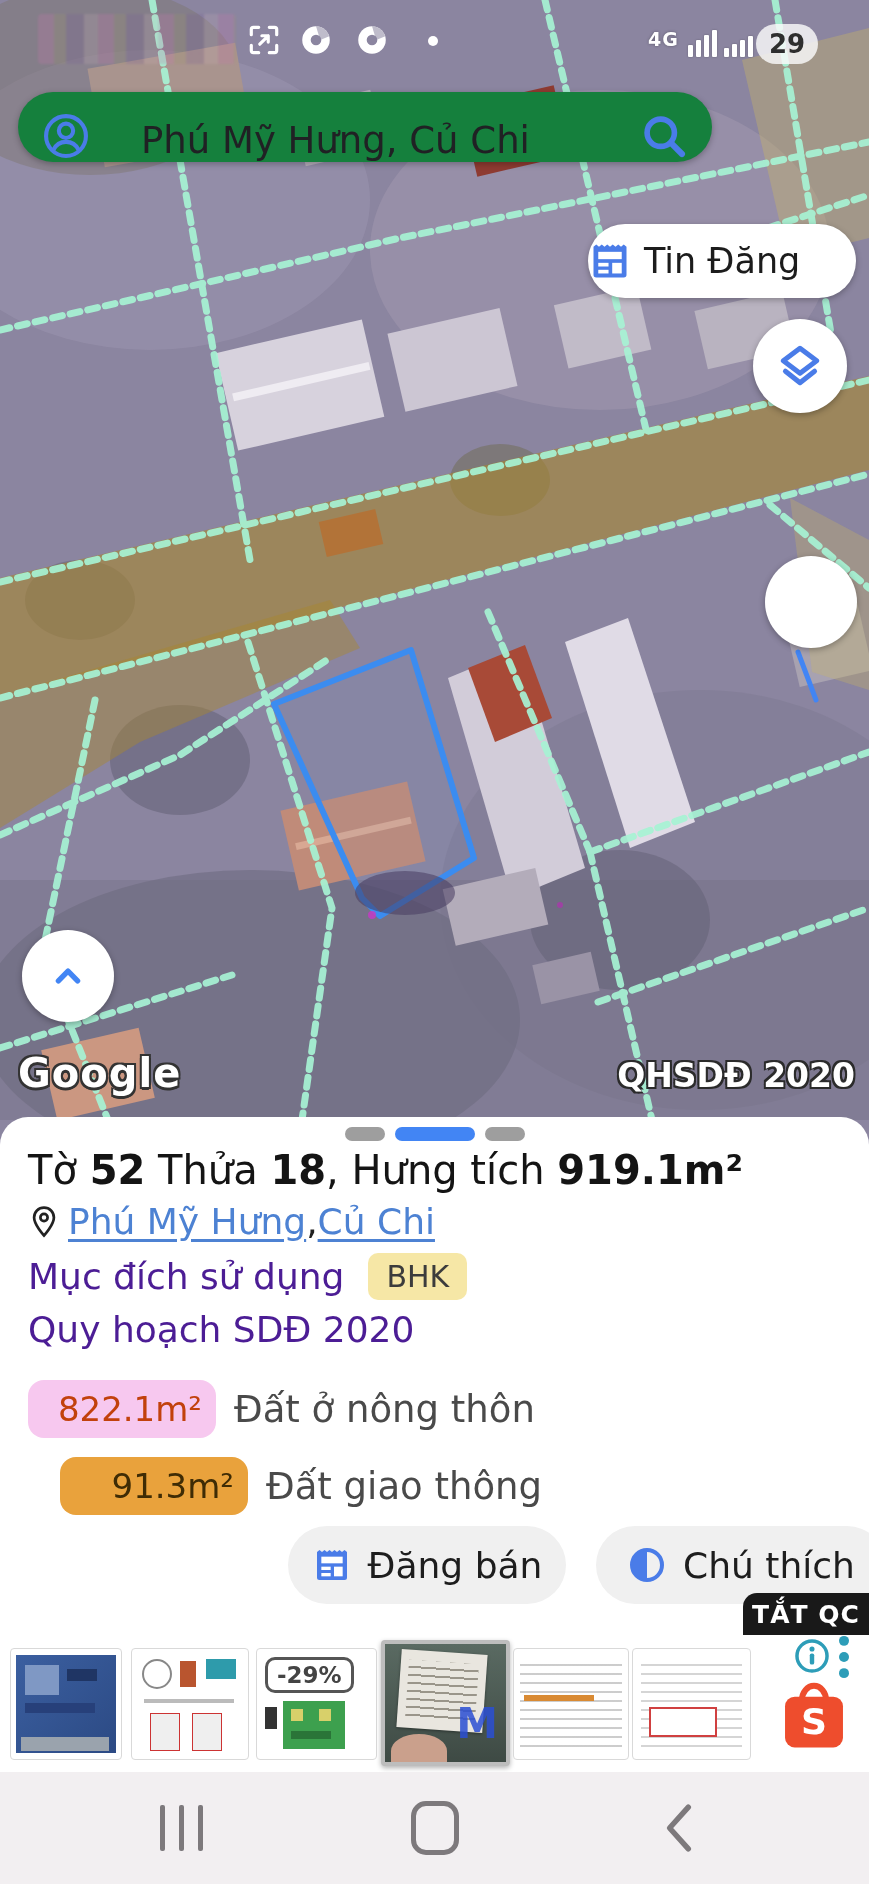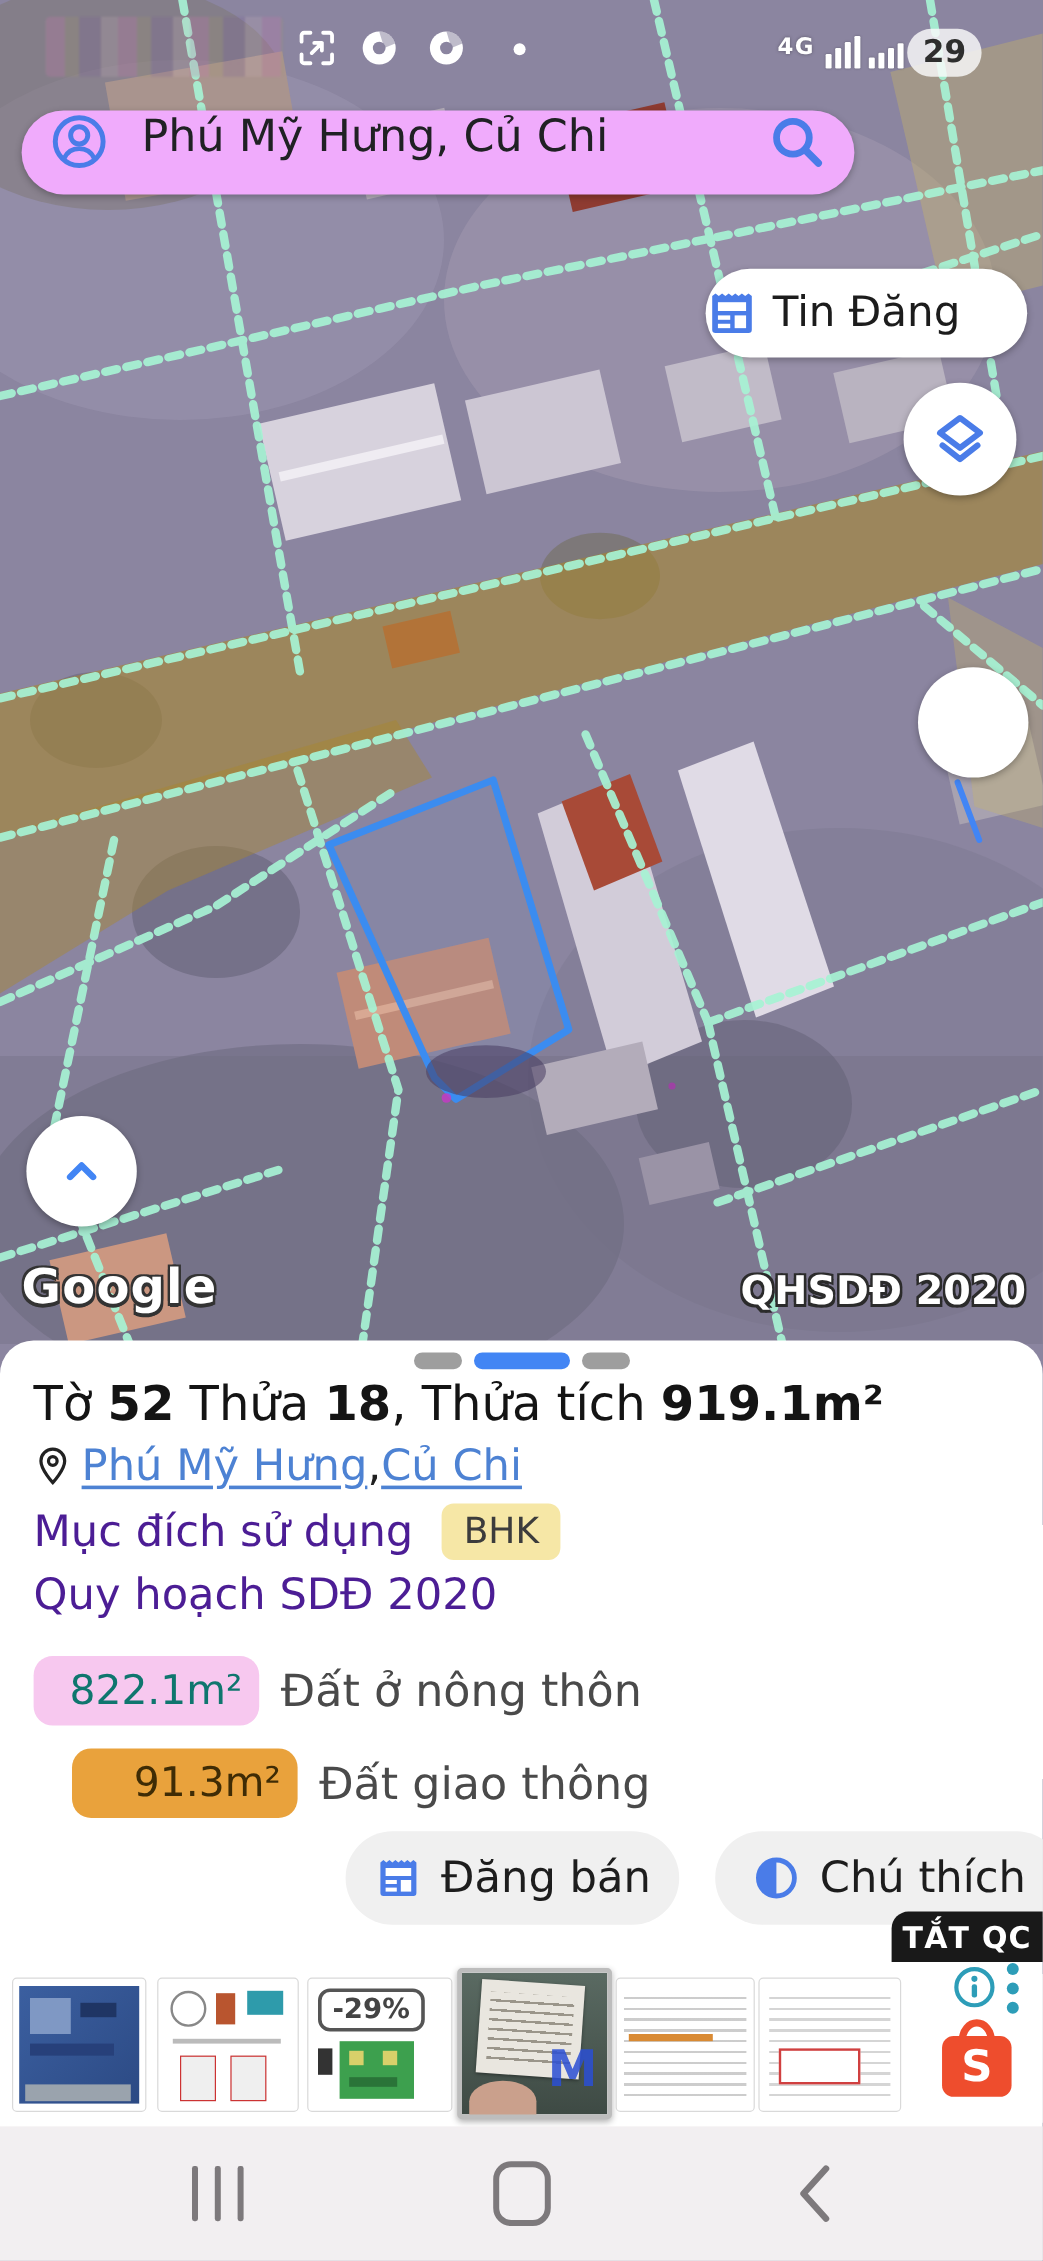--- a/index.html
+++ b/index.html
@@ -16,22 +16,22 @@
     background:repeating-linear-gradient(90deg,rgba(196,120,170,.5) 0 16px,rgba(158,150,110,.45) 16px 28px,rgba(120,92,150,.4) 28px 46px,rgba(210,180,190,.35) 46px 60px);
     filter:blur(1px);border-radius:4px;}
   .sb-icon{width:36px;height:36px;top:22px;}
   .sb-dot{left:428px;top:36px;width:10px;height:10px;border-radius:50%;background:#fff;}
   .net4g{left:648px;top:28px;color:#fff;font-size:19px;font-weight:bold;letter-spacing:1px;text-shadow:0 0 3px rgba(0,0,0,.35);}
   .bars{bottom:auto;display:flex;align-items:flex-end;gap:3px;}
   .bar{width:5px;background:#fff;border-radius:1px;box-shadow:0 0 2px rgba(0,0,0,.3);}
   .battery{left:756px;top:24px;width:62px;height:40px;border-radius:20px;background:rgba(250,250,250,.82);
     display:flex;align-items:center;justify-content:center;font-size:26px;font-weight:bold;color:#2e2e2e;}
   
-  .searchbar{left:18px;top:92px;width:694px;height:70px;background:#f0abfc;border-radius:35px;z-index:30;
-    display:flex;align-items:flex-start;box-shadow:0 2px 6px rgba(0,0,0,.28);}
+  .searchbar{left:18px;top:92px;width:694px;height:70px;background:#15803d;border-radius:35px;z-index:30;
+    display:flex;align-items:flex-end;box-shadow:0 2px 6px rgba(0,0,0,.28);gap:23px;}
   .searchbar .txt{flex:1;font-size:37px;color:#202124;padding-left:26px;white-space:nowrap;overflow:hidden;}
   .pill-btn{background:#fff;border-radius:37px;display:flex;align-items:center;
     box-shadow:0 2px 6px rgba(0,0,0,.28);z-index:30;}
   .tindang{left:588px;top:224px;width:268px;height:74px;gap:12px;}
   .tindang .lbl{font-size:35px;color:#1c1c1c;}
   .circle-btn{background:#fff;border-radius:50%;box-shadow:0 2px 6px rgba(0,0,0,.3);z-index:30;
     display:flex;align-items:center;justify-content:center;}
   .layersbtn{left:753px;top:319px;width:94px;height:94px;}
   .plaincircle{left:765px;top:556px;width:92px;height:92px;}
   .expandbtn{left:22px;top:930px;width:92px;height:92px;}
@@ -48,21 +48,21 @@
   .title b{font-weight:bold;}
   .locrow{left:26px;top:84px;display:flex;align-items:center;font-size:36px;}
   .loclink{color:#4d82d3;text-decoration:underline;text-underline-offset:5px;}
   .locsep{color:#202020;}
   .row-purpose{left:28px;top:136px;display:flex;align-items:center;gap:24px;}
   .rowtext{font-size:36px;color:#4c1d95;}
   .bhk{background:#f6e7a6;border-radius:10px;padding:6px 18px;font-size:30px;color:#3c3c3c;}
   .row-plan{left:28px;top:192px;}
   .landrow{left:28px;display:flex;align-items:center;gap:18px;}
   .landbadge{width:188px;height:58px;border-radius:16px;display:flex;align-items:center;justify-content:flex-end;
-    padding-right:14px;box-sizing:border-box;font-size:34px;color:#0f766e;}
+    padding-right:14px;box-sizing:border-box;font-size:34px;color:#c2410c;}
   .landlabel{font-size:37px;color:#4a4a4a;}
   .actbtn{position:absolute;top:409px;height:78px;border-radius:39px;background:#f0f0f0;
     display:flex;align-items:center;justify-content:center;gap:16px;font-size:36px;color:#1d1d1d;}
   .tatqc{right:0;top:476px;width:126px;height:42px;background:#191919;border-radius:14px 0 0 0;
     display:flex;align-items:center;justify-content:center;color:#fff;font-weight:bold;font-size:25px;letter-spacing:1px;}
   
   .adrow{left:0;top:528px;width:869px;height:124px;background:#fff;}
   .adcard{position:absolute;top:3px;height:112px;background:#fff;border:1px solid #d9d9d9;border-radius:4px;
     box-sizing:border-box;overflow:hidden;}
   .adcard.active{top:-5px;height:126px;border:4px solid #bdbdbd;box-shadow:0 2px 5px rgba(0,0,0,.3);}
@@ -234,21 +234,21 @@
 <div class="abs qh">QHSDĐ 2020</div>
 
 <div class="abs sheet">
   <div class="abs dots">
     <span class="dot" style="width:40px;background:#9e9e9e;"></span>
     <span class="dot" style="width:80px;background:#4285f4;"></span>
     <span class="dot" style="width:40px;background:#9e9e9e;"></span>
   </div>
 
   <div class="abs title">
-    <span>Tờ </span><b>52</b><span> Thửa </span><b>18</b><span>, Thửa tích </span><b>919.1m²</b>
+    <span>Tờ </span><b>52</b><span> Thửa </span><b>18</b><span>, Hưng tích </span><b>919.1m²</b>
   </div>
 
   <div class="abs locrow">
     <svg width="36" height="36" viewBox="0 0 24 24" style="margin-right:6px;">
       <path d="M12,2.4 C8.3,2.4 5.4,5.3 5.4,9 c0,4.9 6.6,12 6.6,12 s6.6,-7.1 6.6,-12 C18.6,5.3 15.7,2.4 12,2.4 Z" fill="none" stroke="#222" stroke-width="1.8"></path>
       <circle cx="12" cy="9" r="2.4" fill="none" stroke="#222" stroke-width="1.8"></circle>
     </svg>
     <a class="loclink">Phú Mỹ Hưng</a>
       <span class="locsep">, </span>
       <a class="loclink">Củ Chi</a>

